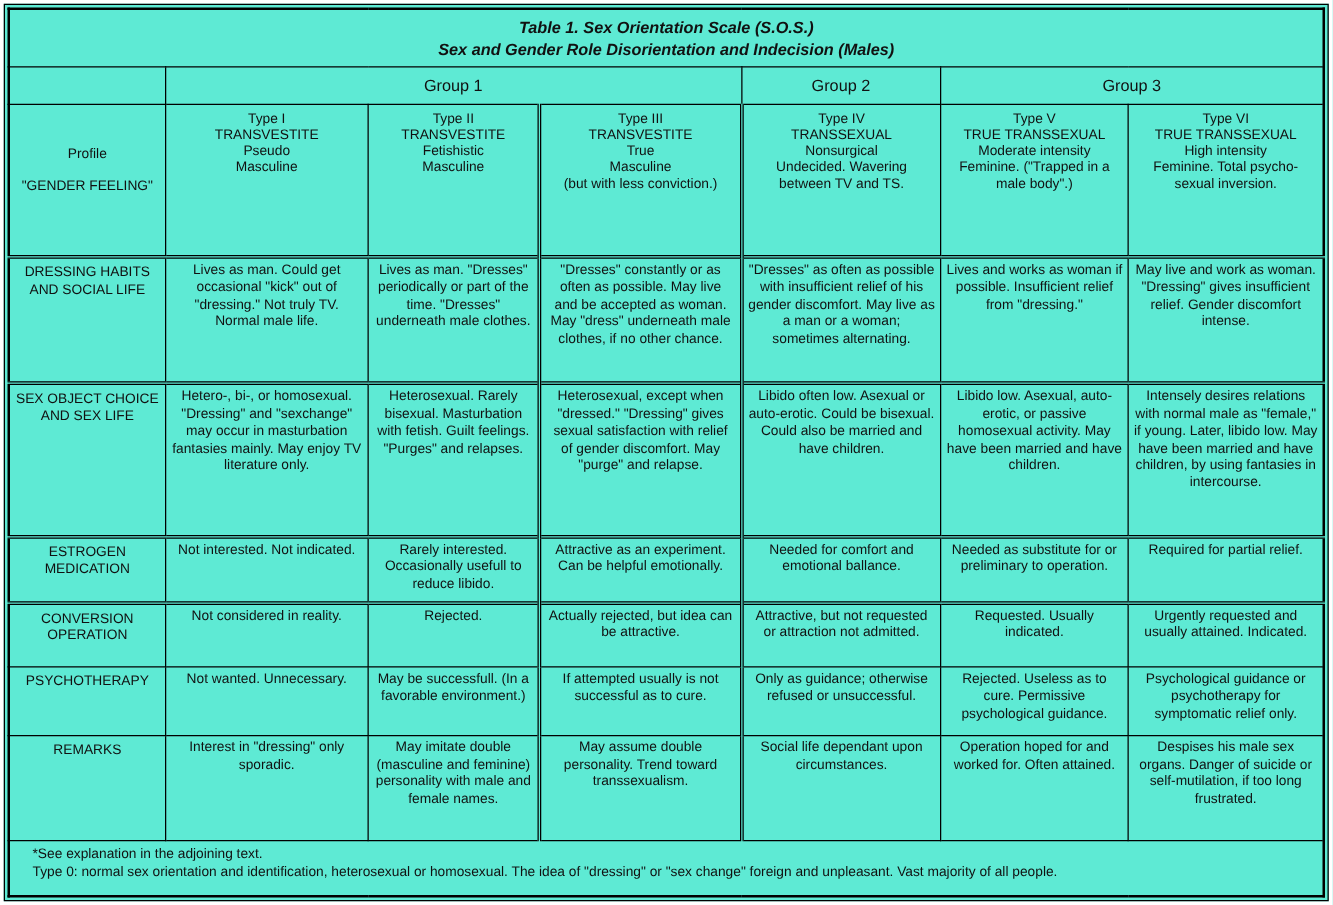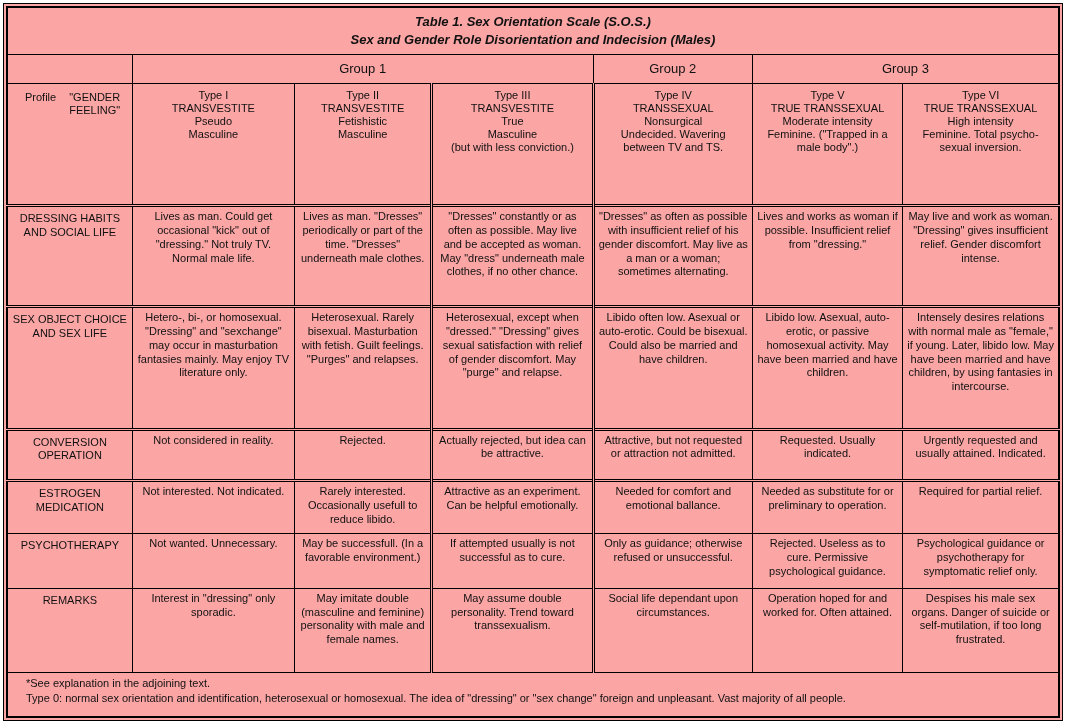--- a/index.html
+++ b/index.html
@@ -1,29 +1,29 @@
 <!DOCTYPE html>
 <html><head>
 <meta charset="utf-8">
 <style>
   html,body{margin:0;padding:0;background:#ffffff;}
   body{width:1066px;height:724px;position:relative;font-family:"Liberation Sans",sans-serif;color:#111111;}
-  .frame{position:absolute;left:3px;top:3px;right:3px;bottom:3px;border:1px solid #000;padding:2px;box-sizing:border-box;background:#fca5a5;}
+  .frame{position:absolute;left:3px;top:3px;right:3px;bottom:3px;border:1px solid #000;padding:2px;box-sizing:border-box;background:#5eead4;}
   table.sos{border-collapse:collapse;table-layout:fixed;width:100%;height:100%;border:2px solid #000;font-size:11px;line-height:1.25;}
   td{border:1px solid #000;text-align:center;vertical-align:top;padding:3px 4px;box-sizing:border-box;overflow:hidden;}
   .title-cell{border-bottom:1px solid #000;vertical-align:middle;padding:4px 2px;}
   .title-line{font-size:13px;font-weight:bold;font-style:italic;line-height:1.35;}
   tr.group-row td{vertical-align:middle;font-size:13px;padding:2px;}
   .rlabel{padding-top:5px;}
   .dbl{border-left:3px double #000;}
   tr.hdbl td{border-top:3px double #000;margin-left:28px;}
   .pstack{display:flex;flex-direction:column;padding-top:2px;}
   .pslot{min-height:13px;line-height:13px;}
   .prewrap{white-space:pre-line;}
-  .labstack{display:flex;flex-direction:row;gap:13px;padding-top:2px;}
+  .labstack{display:flex;flex-direction:column;gap:13px;padding-top:2px;}
   .foot-cell{text-align:left;padding:3px 18px;vertical-align:top;}
   .foot-line{line-height:1.35;}
   .r-title{height:40px}.r-group{height:28px}.r-profile{height:116px}
   .r-d1{height:96px}.r-d2{height:116px}.r-d3{height:24px}.r-d4{height:49px}
   .r-d5{height:50px}.r-d6{height:52px}.r-d7{height:80px}.r-foot{height:42px}
 </style>
 </head>
 <body>
 
 <div class="frame">
@@ -127,38 +127,38 @@
     <td class="rlabel">SEX OBJECT CHOICE AND SEX LIFE</td>
     <td>Hetero-, bi-, or homosexual. "Dressing" and "sexchange" may occur in masturbation fantasies mainly. May enjoy TV literature only.</td>
     <td>Heterosexual. Rarely bisexual. Masturbation with fetish. Guilt feelings. "Purges" and relapses.</td>
     <td class="dbl">Heterosexual, except when "dressed." "Dressing" gives sexual satisfaction with relief of gender discomfort. May "purge" and relapse.</td>
     <td class="dbl">Libido often low. Asexual or auto-erotic. Could be bisexual. Could also be married and have children.</td>
     <td>Libido low. Asexual, auto-erotic, or passive homosexual activity. May have been married and have children.</td>
     <td>Intensely desires relations with normal male as "female," if young. Later, libido low. May have been married and have children, by using fantasies in intercourse.</td>
   </tr>
 
 
+  <tr class="hdbl r-d5">
+    <td class="rlabel">ESTROGEN MEDICATION</td>
+    <td>Not interested. Not indicated.</td>
+    <td>Rarely interested. Occasionally usefull to reduce libido.</td>
+    <td class="dbl">Attractive as an experiment. Can be helpful emotionally.</td>
+    <td class="dbl">Needed for comfort and emotional ballance.</td>
+    <td>Needed as substitute for or preliminary to operation.</td>
+    <td>Required for partial relief.</td>
+  </tr>
+
   <tr class="hdbl r-d4">
     <td class="rlabel">CONVERSION OPERATION</td>
     <td>Not considered in reality.</td>
     <td>Rejected.</td>
     <td class="dbl">Actually rejected, but idea can be attractive.</td>
     <td class="dbl">Attractive, but not requested or attraction not admitted.</td>
     <td>Requested. Usually indicated.</td>
     <td>Urgently requested and usually attained. Indicated.</td>
-  </tr>
-
-  <tr class="hdbl r-d5">
-    <td class="rlabel">ESTROGEN MEDICATION</td>
-    <td>Not interested. Not indicated.</td>
-    <td>Rarely interested. Occasionally usefull to reduce libido.</td>
-    <td class="dbl">Attractive as an experiment. Can be helpful emotionally.</td>
-    <td class="dbl">Needed for comfort and emotional ballance.</td>
-    <td>Needed as substitute for or preliminary to operation.</td>
-    <td>Required for partial relief.</td>
   </tr>
 
   <tr class="r-d6">
     <td class="rlabel">PSYCHOTHERAPY</td>
     <td>Not wanted. Unnecessary.</td>
     <td>May be successfull. (In a favorable environment.)</td>
     <td class="dbl">If attempted usually is not successful as to cure.</td>
     <td class="dbl">Only as guidance; otherwise refused or unsuccessful.</td>
     <td>Rejected. Useless as to cure. Permissive psychological guidance.</td>
     <td>Psychological guidance or psychotherapy for symptomatic relief only.</td>

